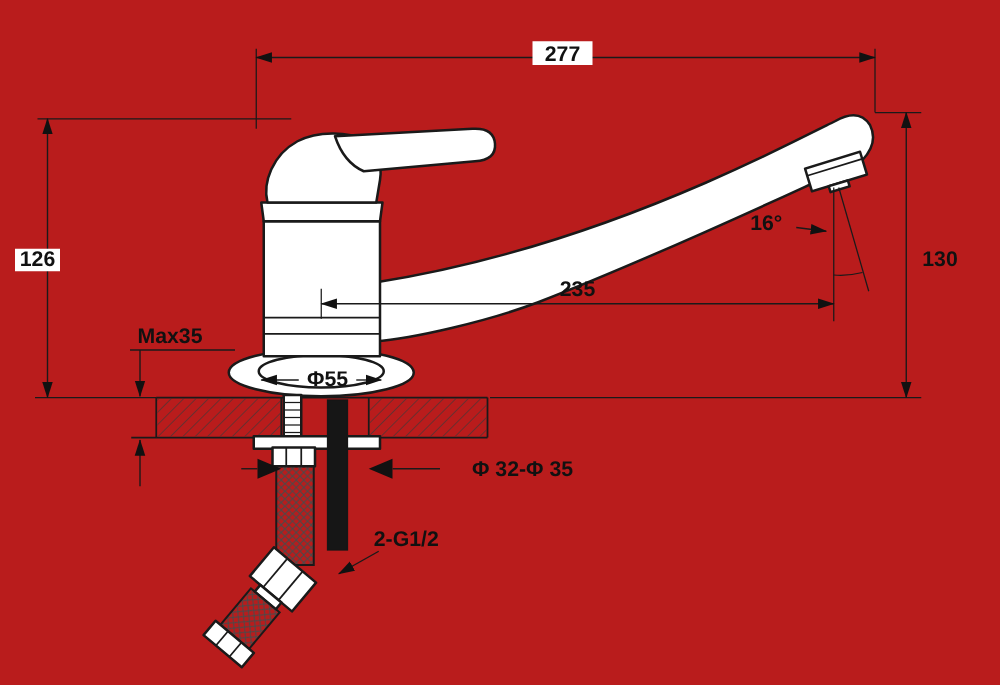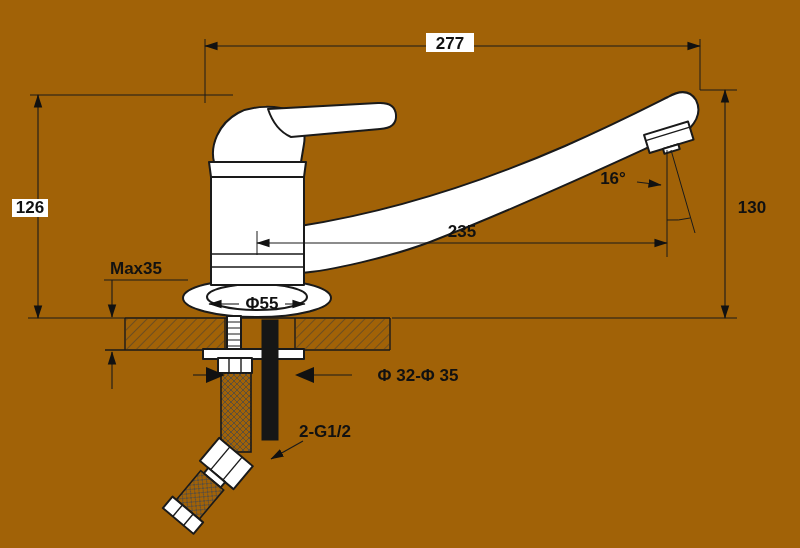--- a/index.html
+++ b/index.html
@@ -1,16 +1,16 @@
 <!DOCTYPE html>
 <html><head>
 <meta charset="utf-8">
 <style>
   html,body{margin:0;padding:0;background:#ffffff;}
-  .stage{position:relative;width:800px;height:548px;background:#a16207;overflow:hidden;text-decoration:underline;}
+  .stage{position:relative;width:800px;height:548px;background:#b91c1c;overflow:hidden;text-decoration:underline;}
   .obj{fill:#ffffff;stroke:#1a1a1a;stroke-width:2;stroke-linejoin:round;}
   .obj-thin{fill:none;stroke:#1a1a1a;stroke-width:1.4;}
   .solid{fill:#161616;stroke:#161616;}
   .ext{stroke:#1a1a1a;stroke-width:1;fill:none;}
   .dimline{stroke:#1a1a1a;stroke-width:1.1;fill:none;}
   .dimtext{font-family:"Liberation Sans",sans-serif;font-size:17px;font-weight:700;fill:#111111;text-anchor:middle;}
   .mask{fill:#ffffff;stroke:none;}
 </style>
 </head>
 <body>

